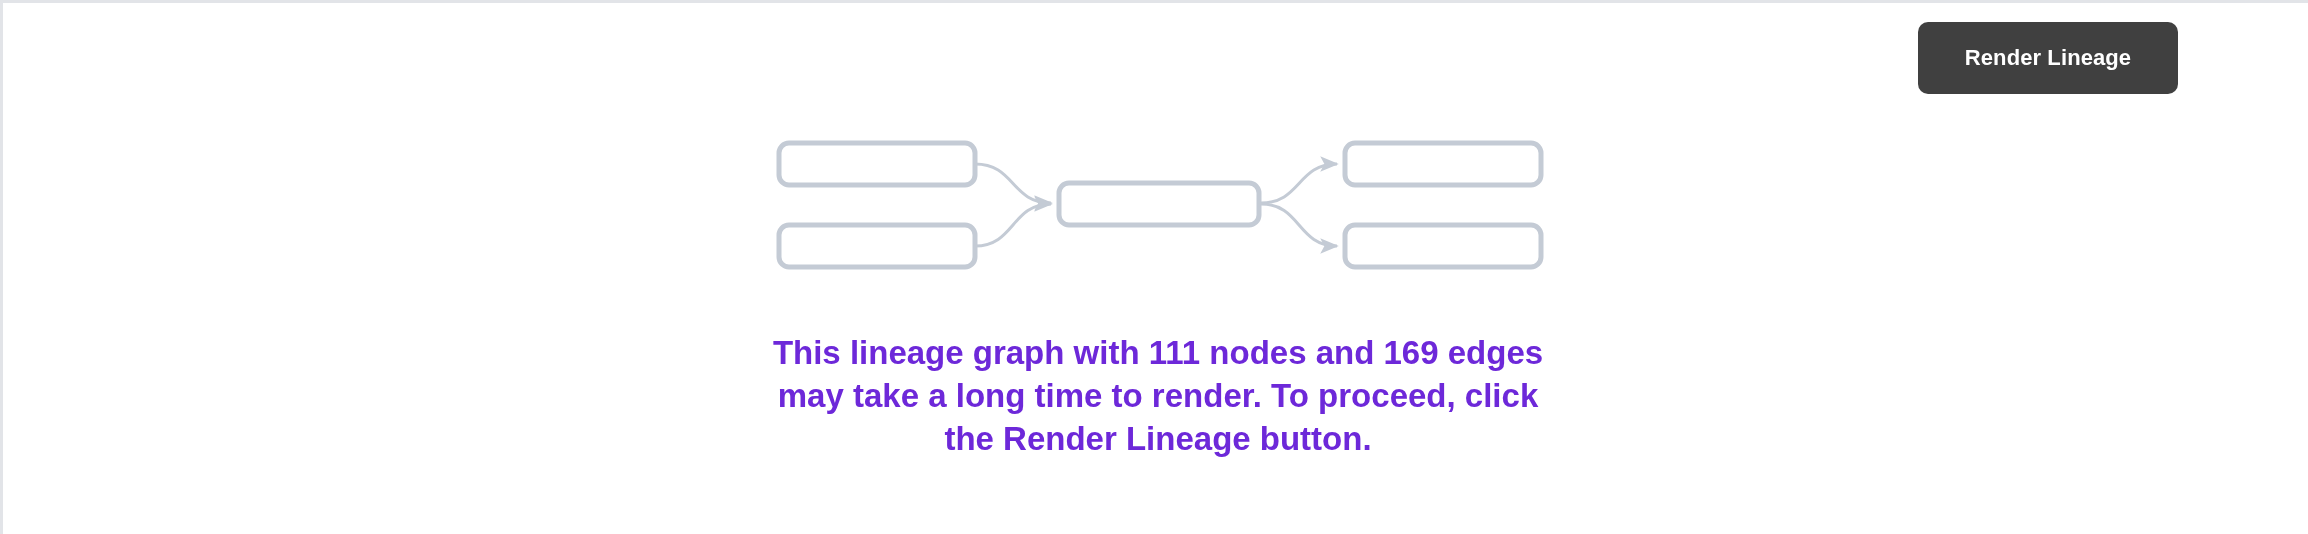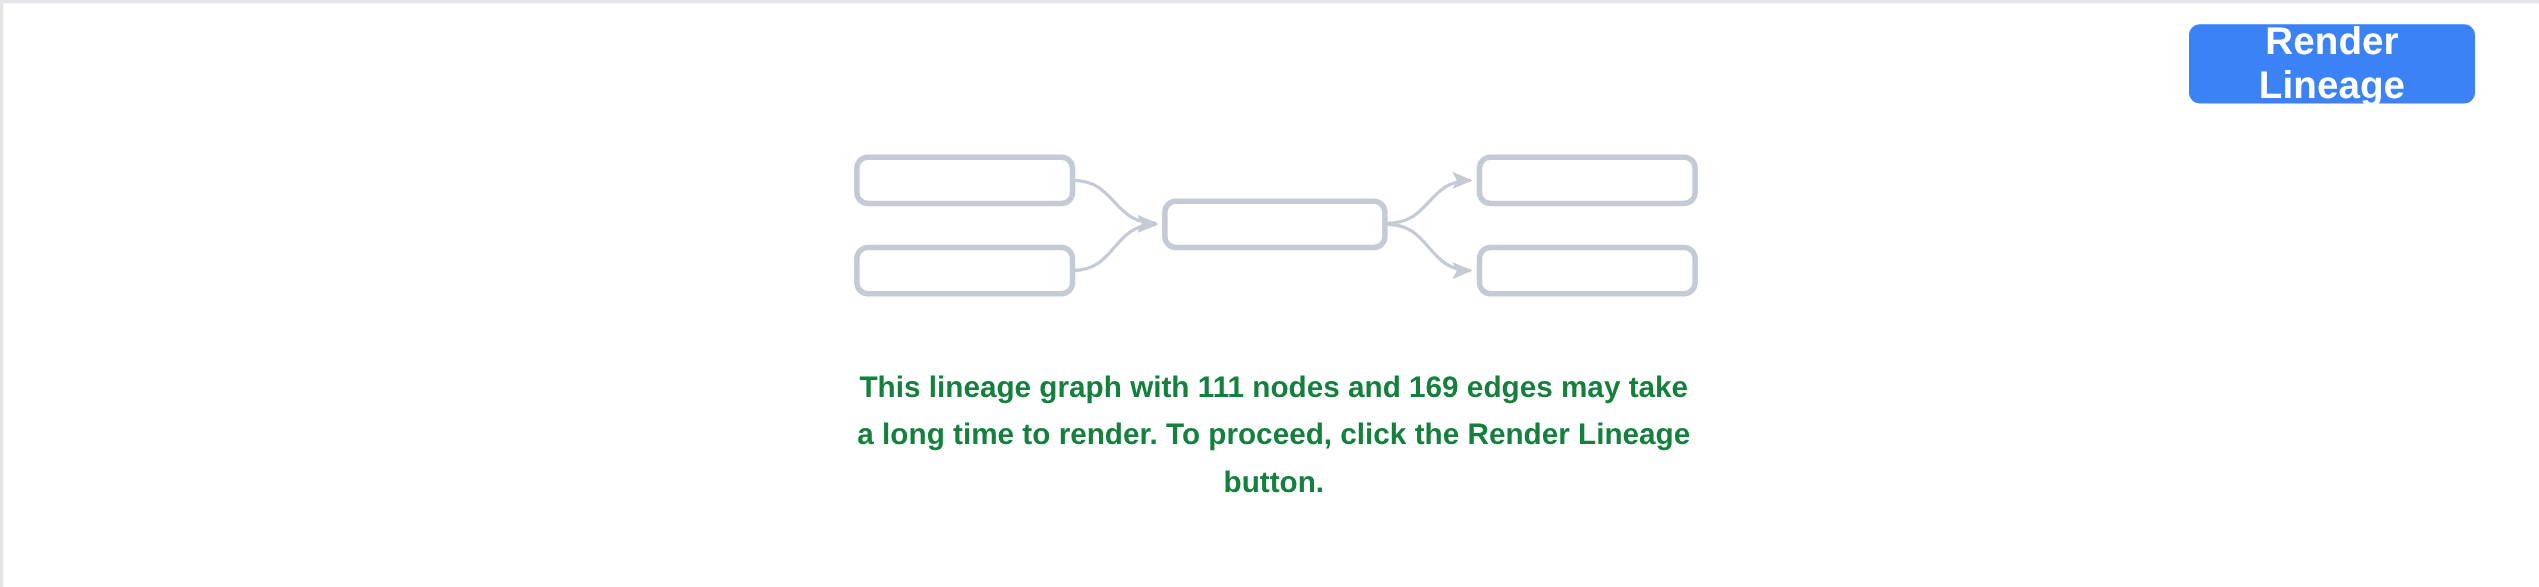--- a/index.html
+++ b/index.html
@@ -17,30 +17,30 @@
     background: #ffffff;
     box-sizing: border-box;
     border-top: 3px solid #e2e4e8;
     border-left: 3px solid #e2e4e8;
     overflow: hidden;
   }
 
   
   .render-btn {
     position: absolute;
-    left: 1987px;
+    left: 1915px;
     top: 19px;
     width: 260px;
     height: 72px;
-    background: #3b82f6;
+    background: #404040;
     color: #ffffff;
     border: none;
     border-radius: 10px;
     font-family: "Liberation Sans", sans-serif;
-    font-size: 35px;
+    font-size: 22px;
     font-weight: bold;
     letter-spacing: 0.1px;
     cursor: pointer;
     display: flex;
     align-items: center;
     justify-content: center;
     padding: 0;
   }
 
   
@@ -72,24 +72,24 @@
   }
 
   
   .message {
     position: absolute;
     left: 769px;
     top: 328px;
     width: 772px;
     text-align: center;
     font-family: "Liberation Sans", sans-serif;
-    font-size: 27px;
+    font-size: 33px;
     font-weight: bold;
     line-height: 43px;
-    color: #15803d;
+    color: #6d28d9;
   }
 </style>
 </head>
 <body>
 
 <div class="screen">
 
   <div class="graph-wrap">
     <svg class="graph-svg" width="2308" height="534" viewBox="0 0 2308 534">
       <defs>

